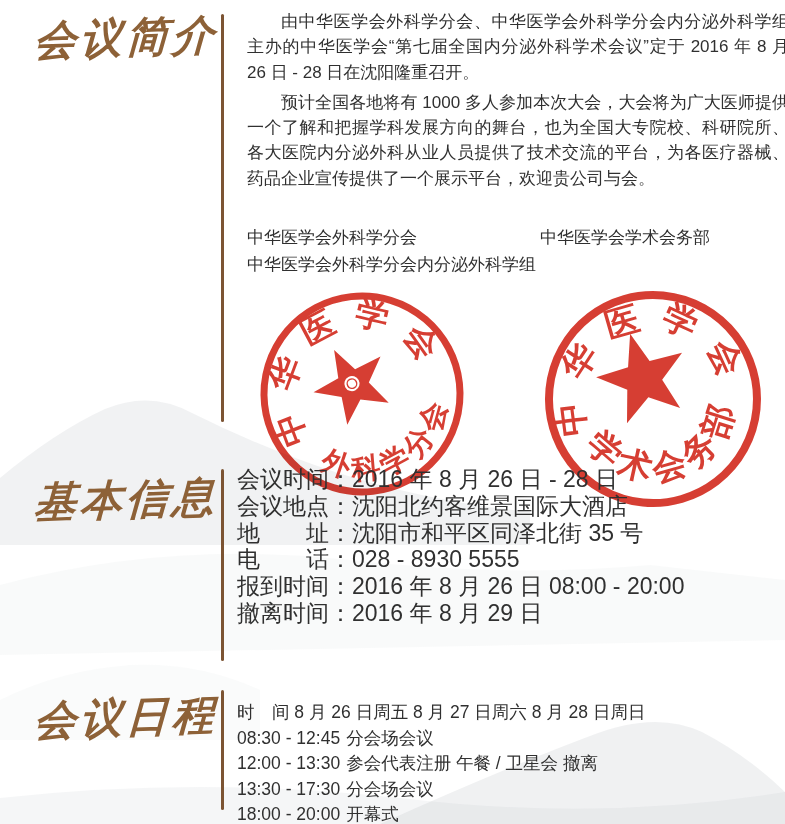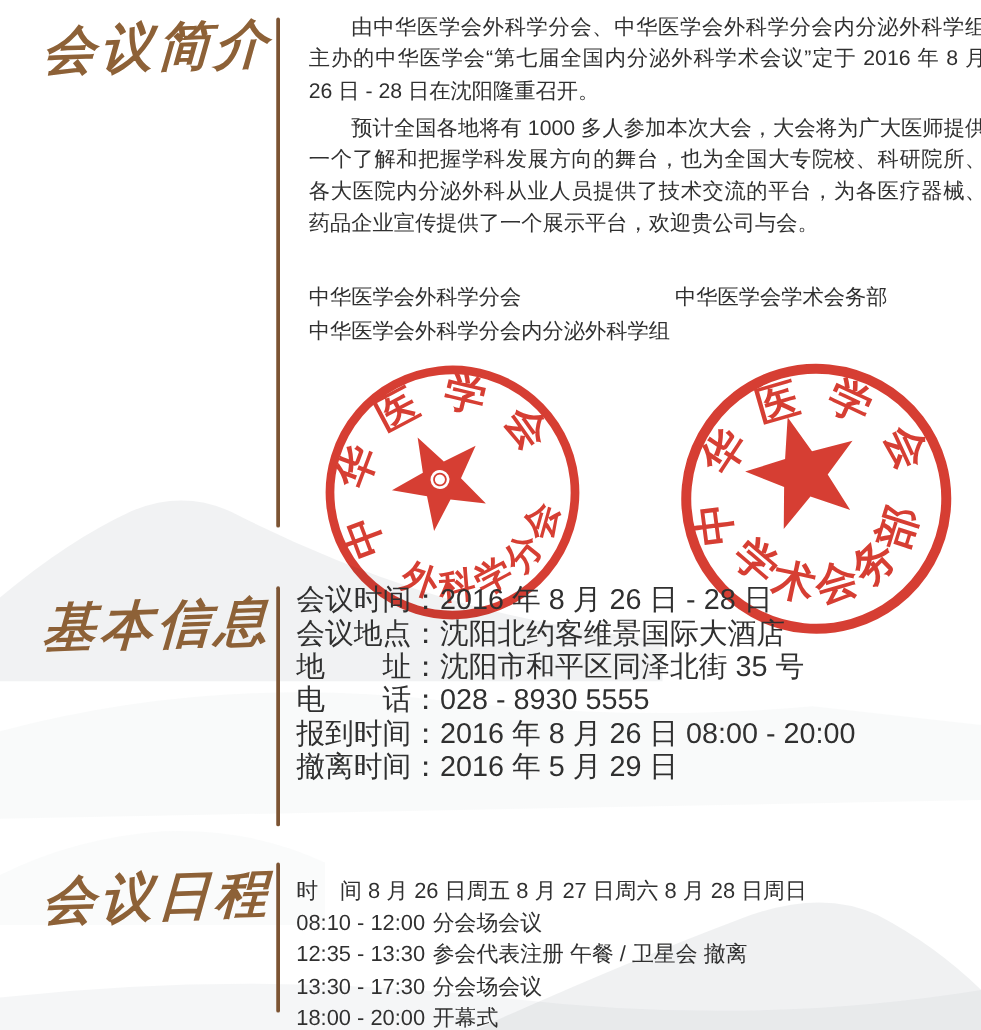--- a/index.html
+++ b/index.html
@@ -118,27 +118,27 @@
 
   <div class="section-heading" style="top:472px;">基本信息</div>
   <div class="divider" style="top:469px; height:192px;"></div>
 
   <div class="info-body">
     <div class="info-row"><span>会议时间：</span><span>2016 年 8 月 26 日 - 28 日</span></div>
     <div class="info-row"><span>会议地点：</span><span>沈阳北约客维景国际大酒店</span></div>
     <div class="info-row"><span>地　　址：</span><span>沈阳市和平区同泽北街 35 号</span></div>
     <div class="info-row"><span>电　　话：</span><span>028 - 8930 5555</span></div>
     <div class="info-row"><span>报到时间：</span><span>2016 年 8 月 26 日 08:00 - 20:00</span></div>
-    <div class="info-row"><span>撤离时间：</span><span>2016 年 5 月 29 日</span></div>
+    <div class="info-row"><span>撤离时间：</span><span>2016 年 8 月 29 日</span></div>
   </div>
 
   <div class="section-heading" style="top:690px;">会议日程</div>
   <div class="divider" style="top:690px; height:120px;"></div>
 
   <div class="schedule-body">
     <div class="sched-row">时　间 8 月 26 日周五 8 月 27 日周六 8 月 28 日周日</div>
-    <div class="sched-row"><span class="time">08:10 - 12:00</span><span>分会场会议</span></div>
-    <div class="sched-row"><span class="time">12:35 - 13:30</span><span>参会代表注册 午餐 / 卫星会 撤离</span></div>
+    <div class="sched-row"><span class="time">08:30 - 12:45</span><span>分会场会议</span></div>
+    <div class="sched-row"><span class="time">12:00 - 13:30</span><span>参会代表注册 午餐 / 卫星会 撤离</span></div>
     <div class="sched-row"><span class="time">13:30 - 17:30</span><span>分会场会议</span></div>
     <div class="sched-row"><span class="time">18:00 - 20:00</span><span>开幕式</span></div>
   </div>
 
 </div>
 
 </body></html>

